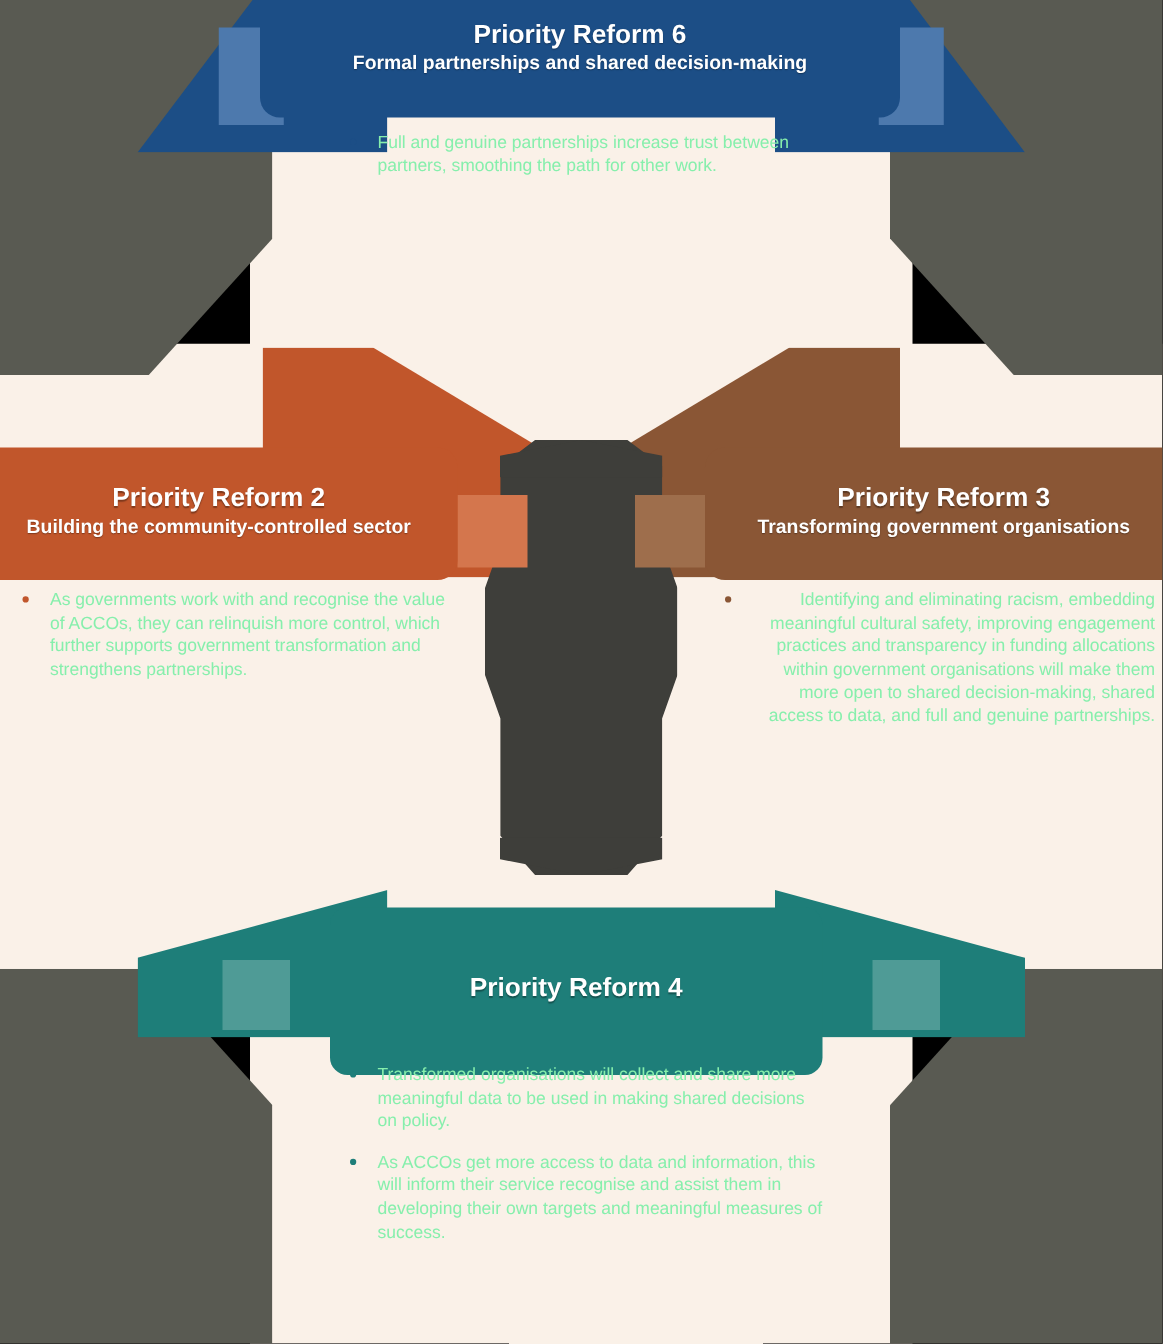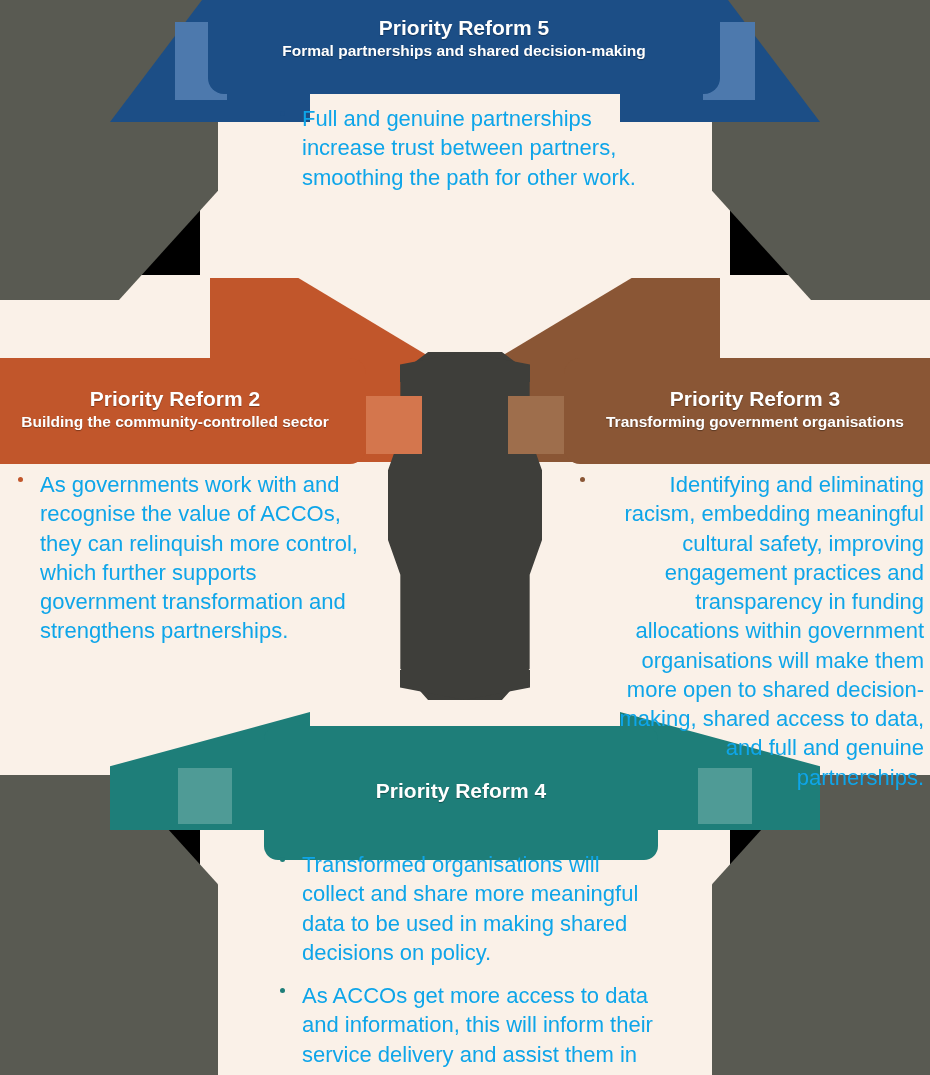--- a/index.html
+++ b/index.html
@@ -104,23 +104,23 @@
   #banner-4{left:264px;top:726px;width:394px;height:134px;
      background:#1E7E79;border-radius:14px;}
 
   
   .panel{position:absolute;box-sizing:border-box;}
   .blist{list-style:none;margin:0;padding:0;}
   .blist li{
     position:relative;
     padding-left:30px;
     margin-bottom:14px;
-    font-size:22px;
+    font-size:14px;
     line-height:1.33;
-    color:#0ea5e9;
+    color:#86efac;
   }
   .blist li:last-child{margin-bottom:0;}
   .blist li .dot{
     position:absolute;left:8px;top:7px;
     width:5px;height:5px;border-radius:50%;
   }
   #panel-1{left:272px;top:104px;width:390px;}
   #panel-1 .dot{background:#1C4E86;}
   #panel-2{left:10px;top:470px;width:352px;}
   #panel-2 .dot{background:#C1562B;}
@@ -156,21 +156,21 @@
 
   <div class="wing" id="tab-2"></div>
   <div class="wing" id="tab-3"></div>
 
   <div class="wing" id="wing-4-l"></div>
   <div class="wing" id="wing-4-r"></div>
   <div class="wing" id="tab-4-l"></div>
   <div class="wing" id="tab-4-r"></div>
 
   <div class="banner" id="banner-1">
-    <div class="b-title">Priority Reform 5</div>
+    <div class="b-title">Priority Reform 6</div>
     <div class="b-sub">Formal partnerships and shared decision-making</div>
   </div>
 
   <div class="banner" id="banner-2">
     <div class="b-title">Priority Reform 2</div>
     <div class="b-sub">Building the community-controlled sector</div>
   </div>
 
   <div class="banner" id="banner-3">
     <div class="b-title">Priority Reform 3</div>
@@ -192,17 +192,17 @@
       </ul>
   </div>
   <div class="panel" id="panel-3">
     <ul class="blist">
         <li><span class="dot"></span><span>Identifying and eliminating racism, embedding meaningful cultural safety, improving engagement practices and transparency in funding allocations within government organisations will make them more open to shared decision-making, shared access to data, and full and genuine partnerships.</span></li>
       </ul>
   </div>
   <div class="panel" id="panel-4">
     <ul class="blist">
         <li><span class="dot"></span><span>Transformed organisations will collect and share more meaningful data to be used in making shared decisions on policy.</span></li>
-        <li><span class="dot"></span><span>As ACCOs get more access to data and information, this will inform their service delivery and assist them in developing their own targets and meaningful measures of success.</span></li>
+        <li><span class="dot"></span><span>As ACCOs get more access to data and information, this will inform their service recognise and assist them in developing their own targets and meaningful measures of success.</span></li>
       </ul>
   </div>
 
 </div>
 
 </body></html>

